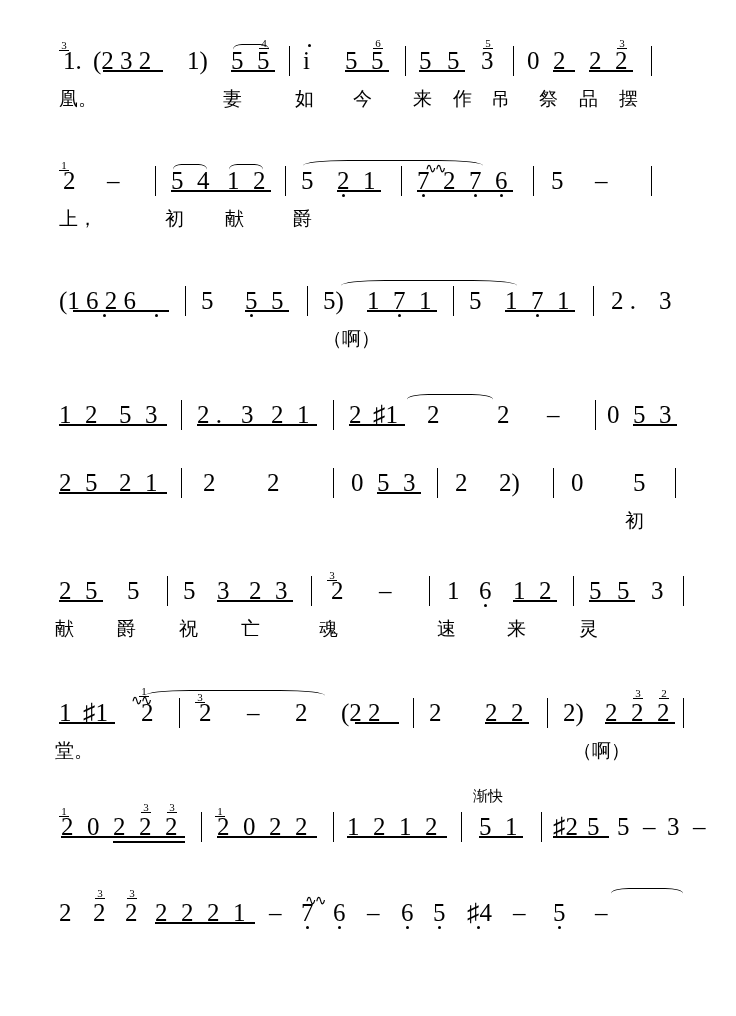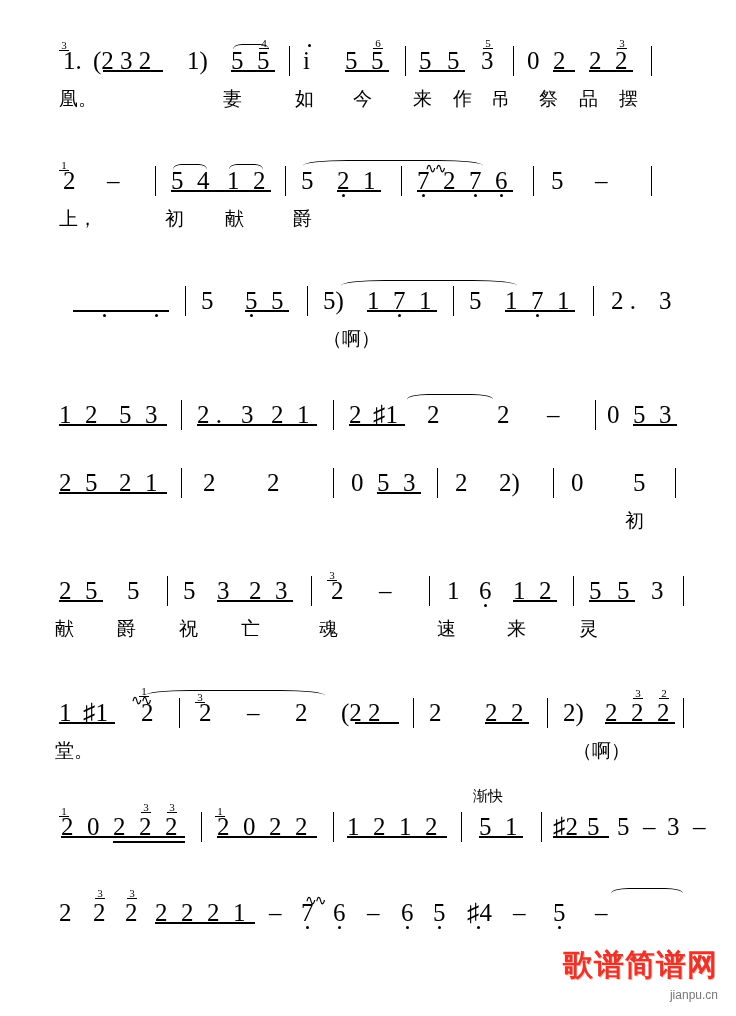--- a/index.html
+++ b/index.html
@@ -265,20 +265,21 @@
     <div class="lyrics-row">
       <span class="lyr" style="left:4px;">上，</span>
       <span class="lyr" style="left:110px;">初</span>
       <span class="lyr" style="left:170px;">献</span>
       <span class="lyr" style="left:238px;">爵</span>
     </div>
   </div>
 
   <div class="system" style="top:278px;">
     <div class="notes-row">
+      <span class="g" style="left:4px;">(1&nbsp;6&nbsp;2&nbsp;6</span>
       <span class="beam" style="left:18px; top:32px; width:96px;"></span>
       <span class="dotu" style="left:48px; top:36px;"></span>
       <span class="dotu" style="left:100px; top:36px;"></span>
       <span class="bar" style="left:130px;"></span>
       <span class="g" style="left:146px;">5</span>
       <span class="g" style="left:190px;">5</span>
       <span class="g" style="left:216px;">5</span>
       <span class="dotu" style="left:195px; top:36px;"></span>
       <span class="beam" style="left:190px; top:32px; width:44px;"></span>
       <span class="bar" style="left:252px;"></span>
@@ -541,20 +542,14 @@
       <span class="dotu" style="left:383px; top:36px;"></span>
       <span class="g" style="left:412px;">♯4</span>
       <span class="dotu" style="left:422px; top:36px;"></span>
       <span class="g" style="left:458px;">–</span>
       <span class="g" style="left:498px;">5</span>
       <span class="dotu" style="left:503px; top:36px;"></span>
       <span class="g" style="left:540px;">–</span>
     </div>
   </div>
 
-  <div class="watermark">
-    <div class="wm-cn">歌谱简谱网</div>
-    <div class="wm-sub">
-      <span class="dom">jianpu.cn</span>
-    </div>
-  </div>
 
 </div>
 
 </body></html>

